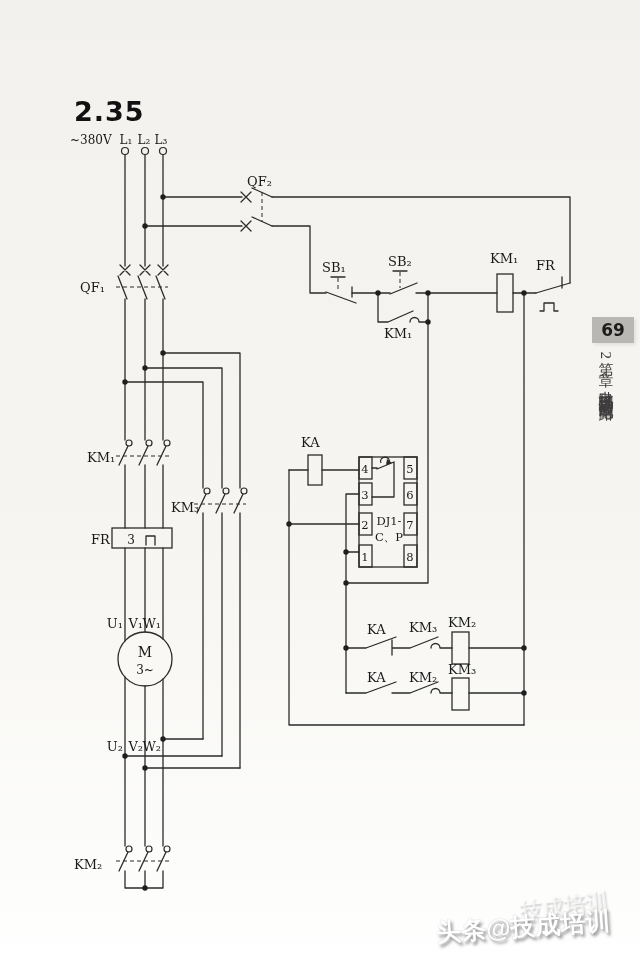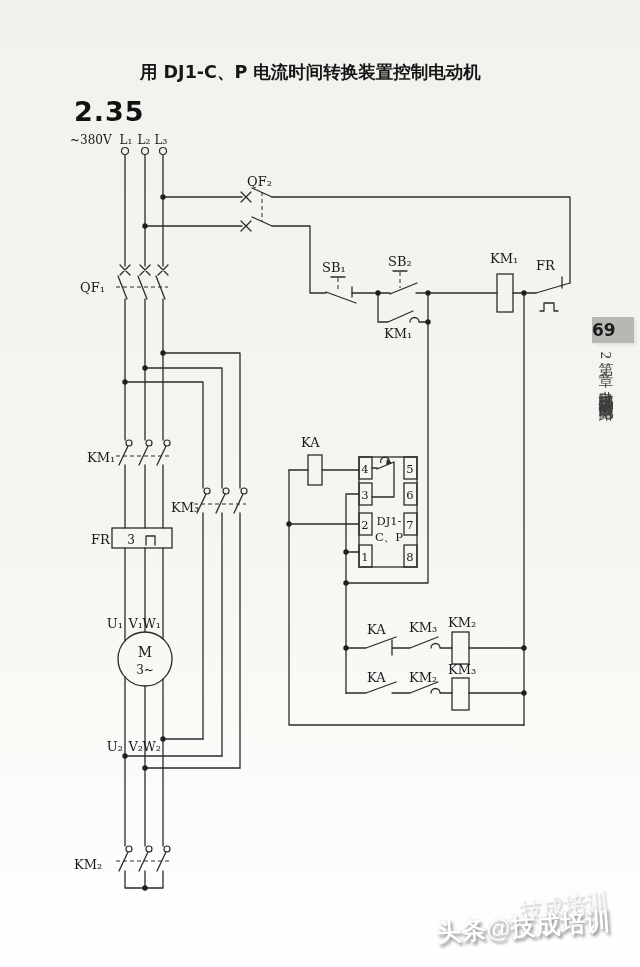--- a/index.html
+++ b/index.html
@@ -6,21 +6,21 @@
   .page{position:relative;width:640px;height:967px;overflow:hidden;
         background:linear-gradient(180deg,#f2f1ed 0%,#f6f5f1 55%,#fdfdfc 92%,#ffffff 100%);
         font-family:"Liberation Sans",sans-serif;}
   .title-num{position:absolute;left:74px;top:52px;font-size:27px;font-weight:bold;color:#111;
              font-family:"DejaVu Sans","Liberation Sans",sans-serif;letter-spacing:1px;margin-top:44px;}
   .title-line{position:absolute;left:140px;width:440px;font-size:17.5px;font-weight:bold;color:#161616;
               font-family:"DejaVu Sans","Liberation Sans",sans-serif;}
   .t1{top:60px;} .t2{top:92px;}
   .pagenum-box{position:absolute;left:592px;top:317px;width:42px;height:26px;background:#b8b7b4;
                box-shadow:2px 2px 3px rgba(0,0,0,0.08);}
-  .pagenum{display:block;width:100%;text-align:left;line-height:26px;font-size:17px;font-weight:bold;color:#1c1c1c;
+  .pagenum{display:block;width:100%;text-align:center;line-height:26px;font-size:17px;font-weight:bold;color:#1c1c1c;
            font-family:"DejaVu Sans","Liberation Sans",sans-serif;}
   .chapter{position:absolute;left:596px;top:350px;height:250px;writing-mode:vertical-rl;
            font-size:15px;letter-spacing:1.5px;color:#3d3d3d;font-family:"Liberation Serif",serif;}
   .watermark{position:absolute;left:436px;top:910px;font-size:25px;font-weight:bold;color:#ffffff;
              transform:rotate(-4deg);white-space:nowrap;
              text-shadow:2px 3px 3px rgba(90,90,90,0.6),0 0 1px rgba(130,130,130,0.5);}
   .watermark-ghost{position:absolute;left:520px;top:891px;font-size:22px;font-weight:bold;
              color:rgba(255,255,255,0.62);transform:rotate(-7deg);white-space:nowrap;
              text-shadow:1px 2px 2px rgba(140,140,140,0.4);}
   svg{position:absolute;left:0;top:0;}
@@ -34,21 +34,20 @@
   .lbl-xs{font-family:"DejaVu Serif","Liberation Serif",serif;font-size:12px;fill:#191919;}
   .lbl-m{font-family:"DejaVu Serif","Liberation Serif",serif;font-size:14px;fill:#191919;}
   .mid{text-anchor:middle;} .end{text-anchor:end;}
 </style>
 </head>
 <body>
 
 <div class="page">
 
   <div class="title-num">2.35</div>
-  <div class="title-line t1">用 DJ1-C、P 电流时间转换装置控制电动机</div>
 
   <svg width="640" height="967" viewBox="0 0 640 967">
 
     <g>
       <circle class="cc" cx="125" cy="151" r="3.5"></circle>
       <circle class="cc" cx="145" cy="151" r="3.5"></circle>
       <circle class="cc" cx="163" cy="151" r="3.5"></circle>
     </g>
 
     <path class="w" d="

